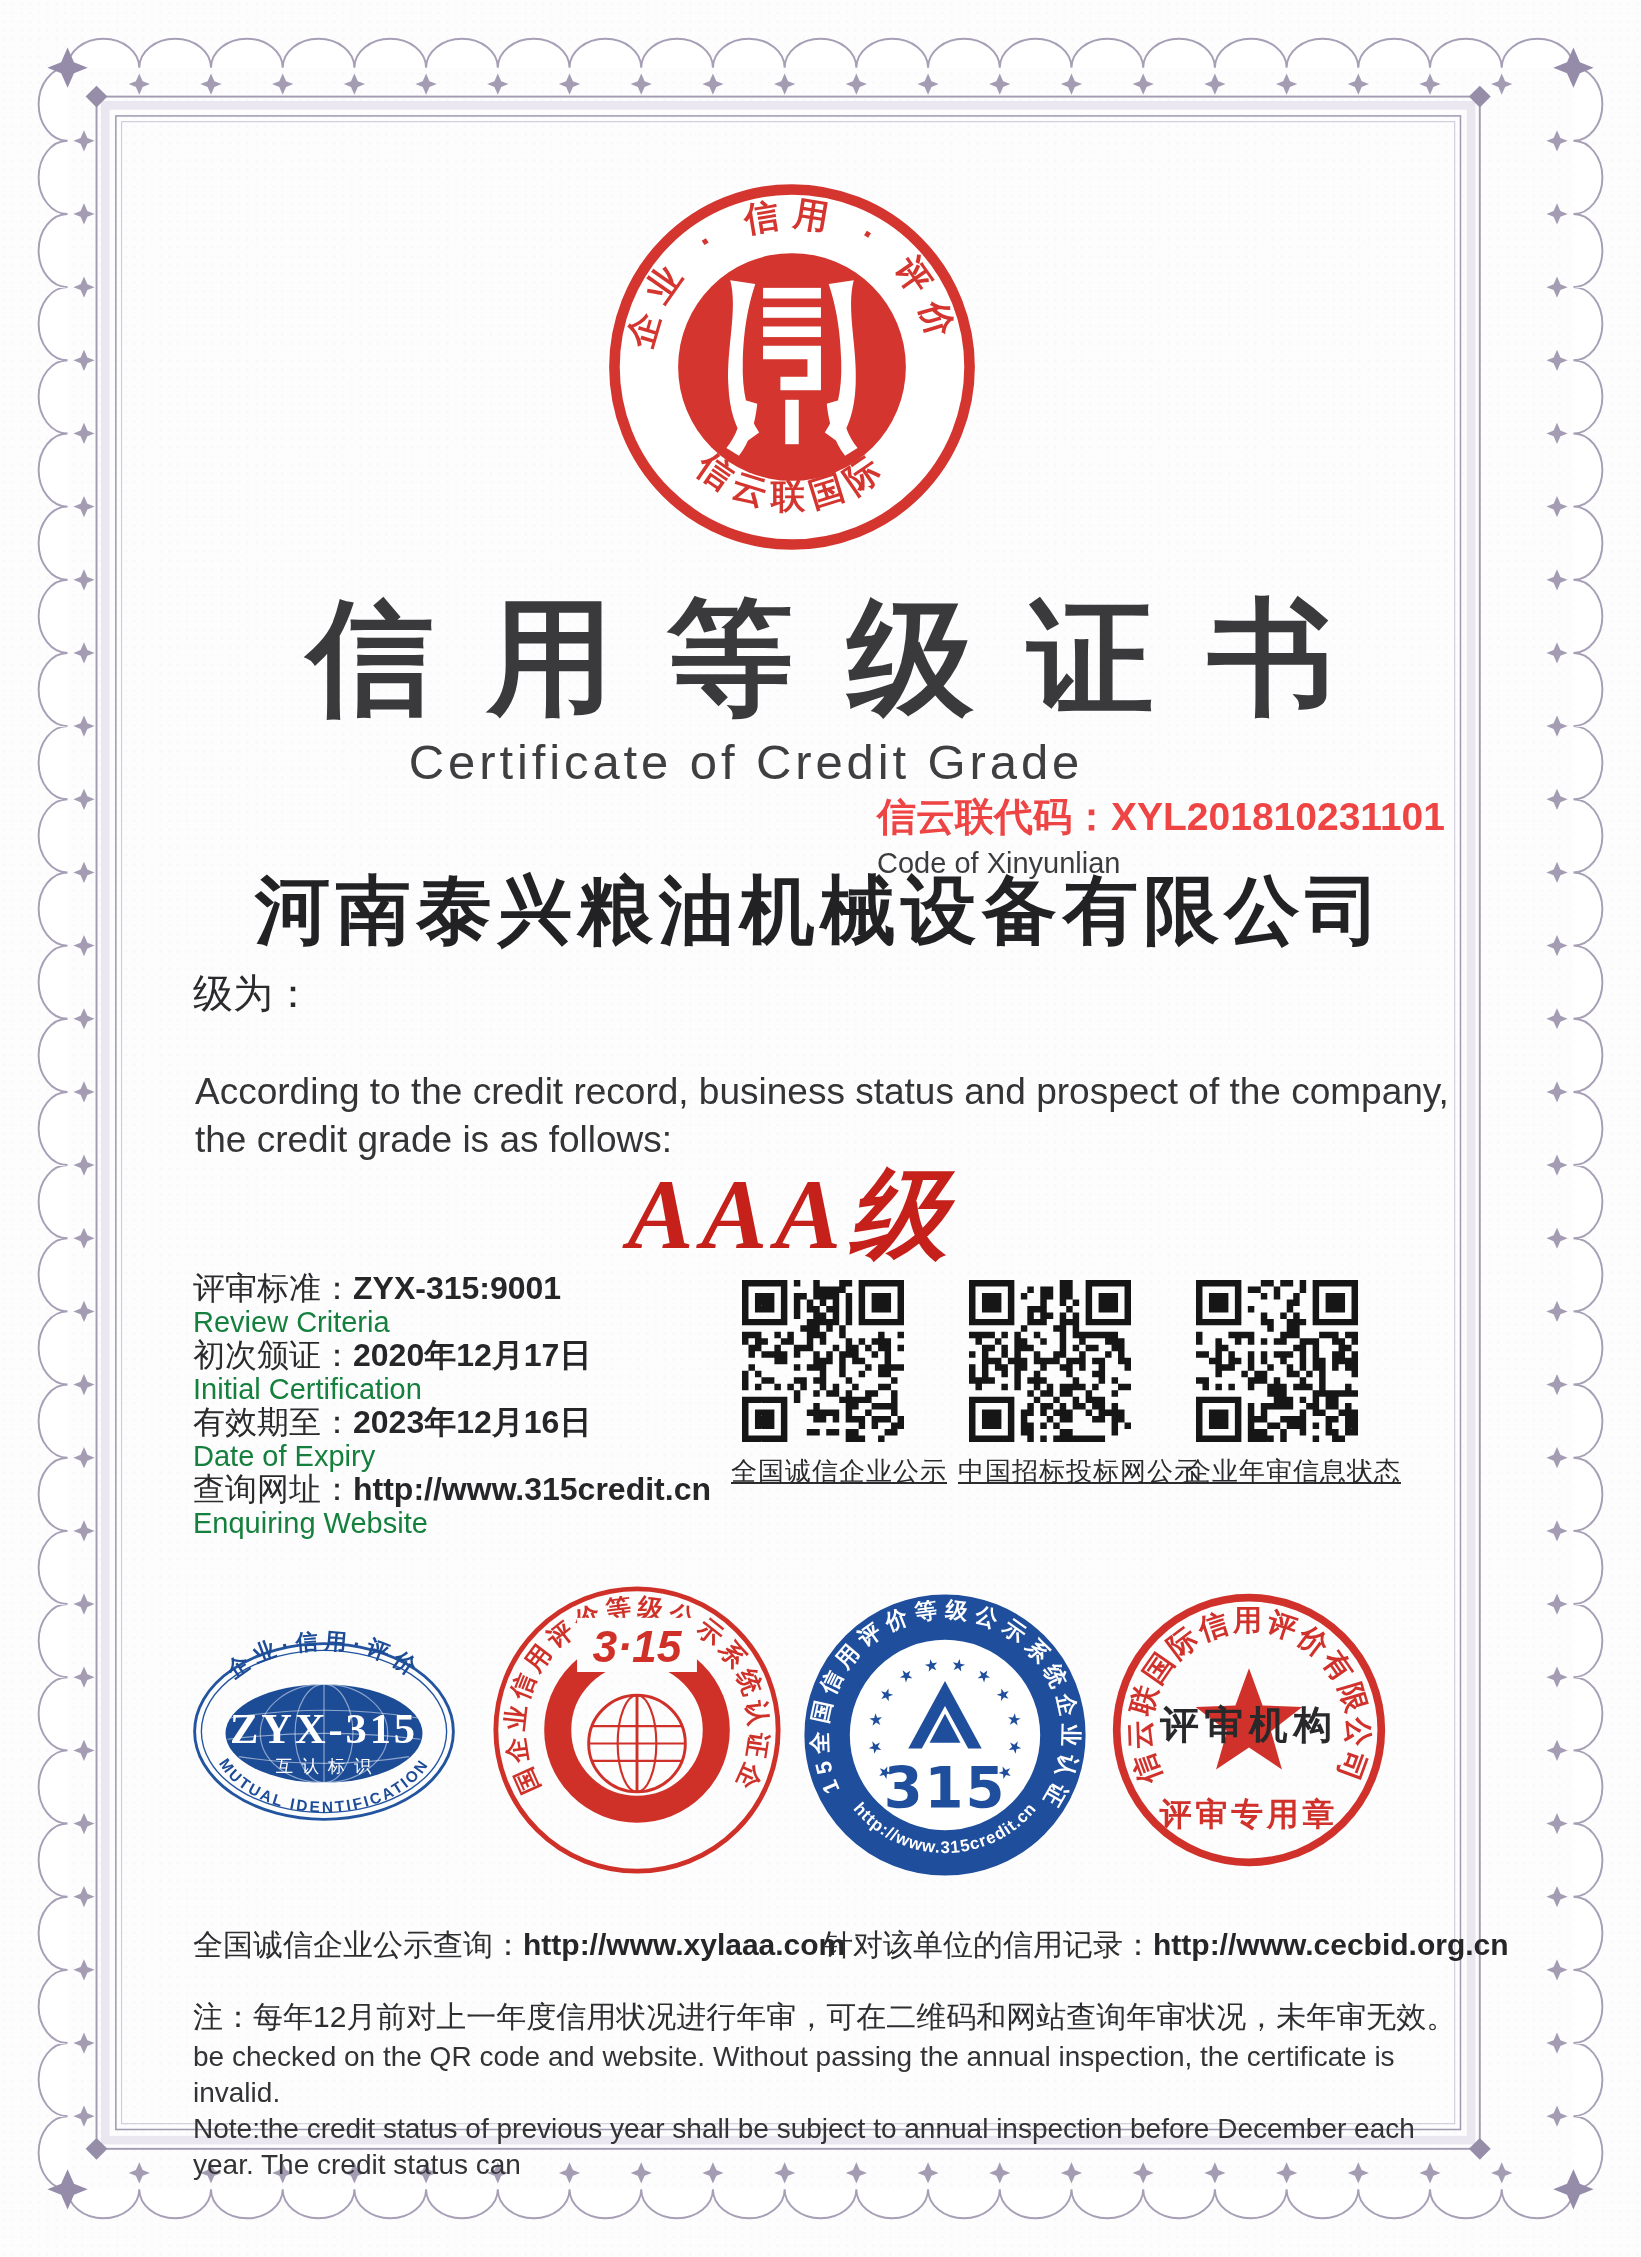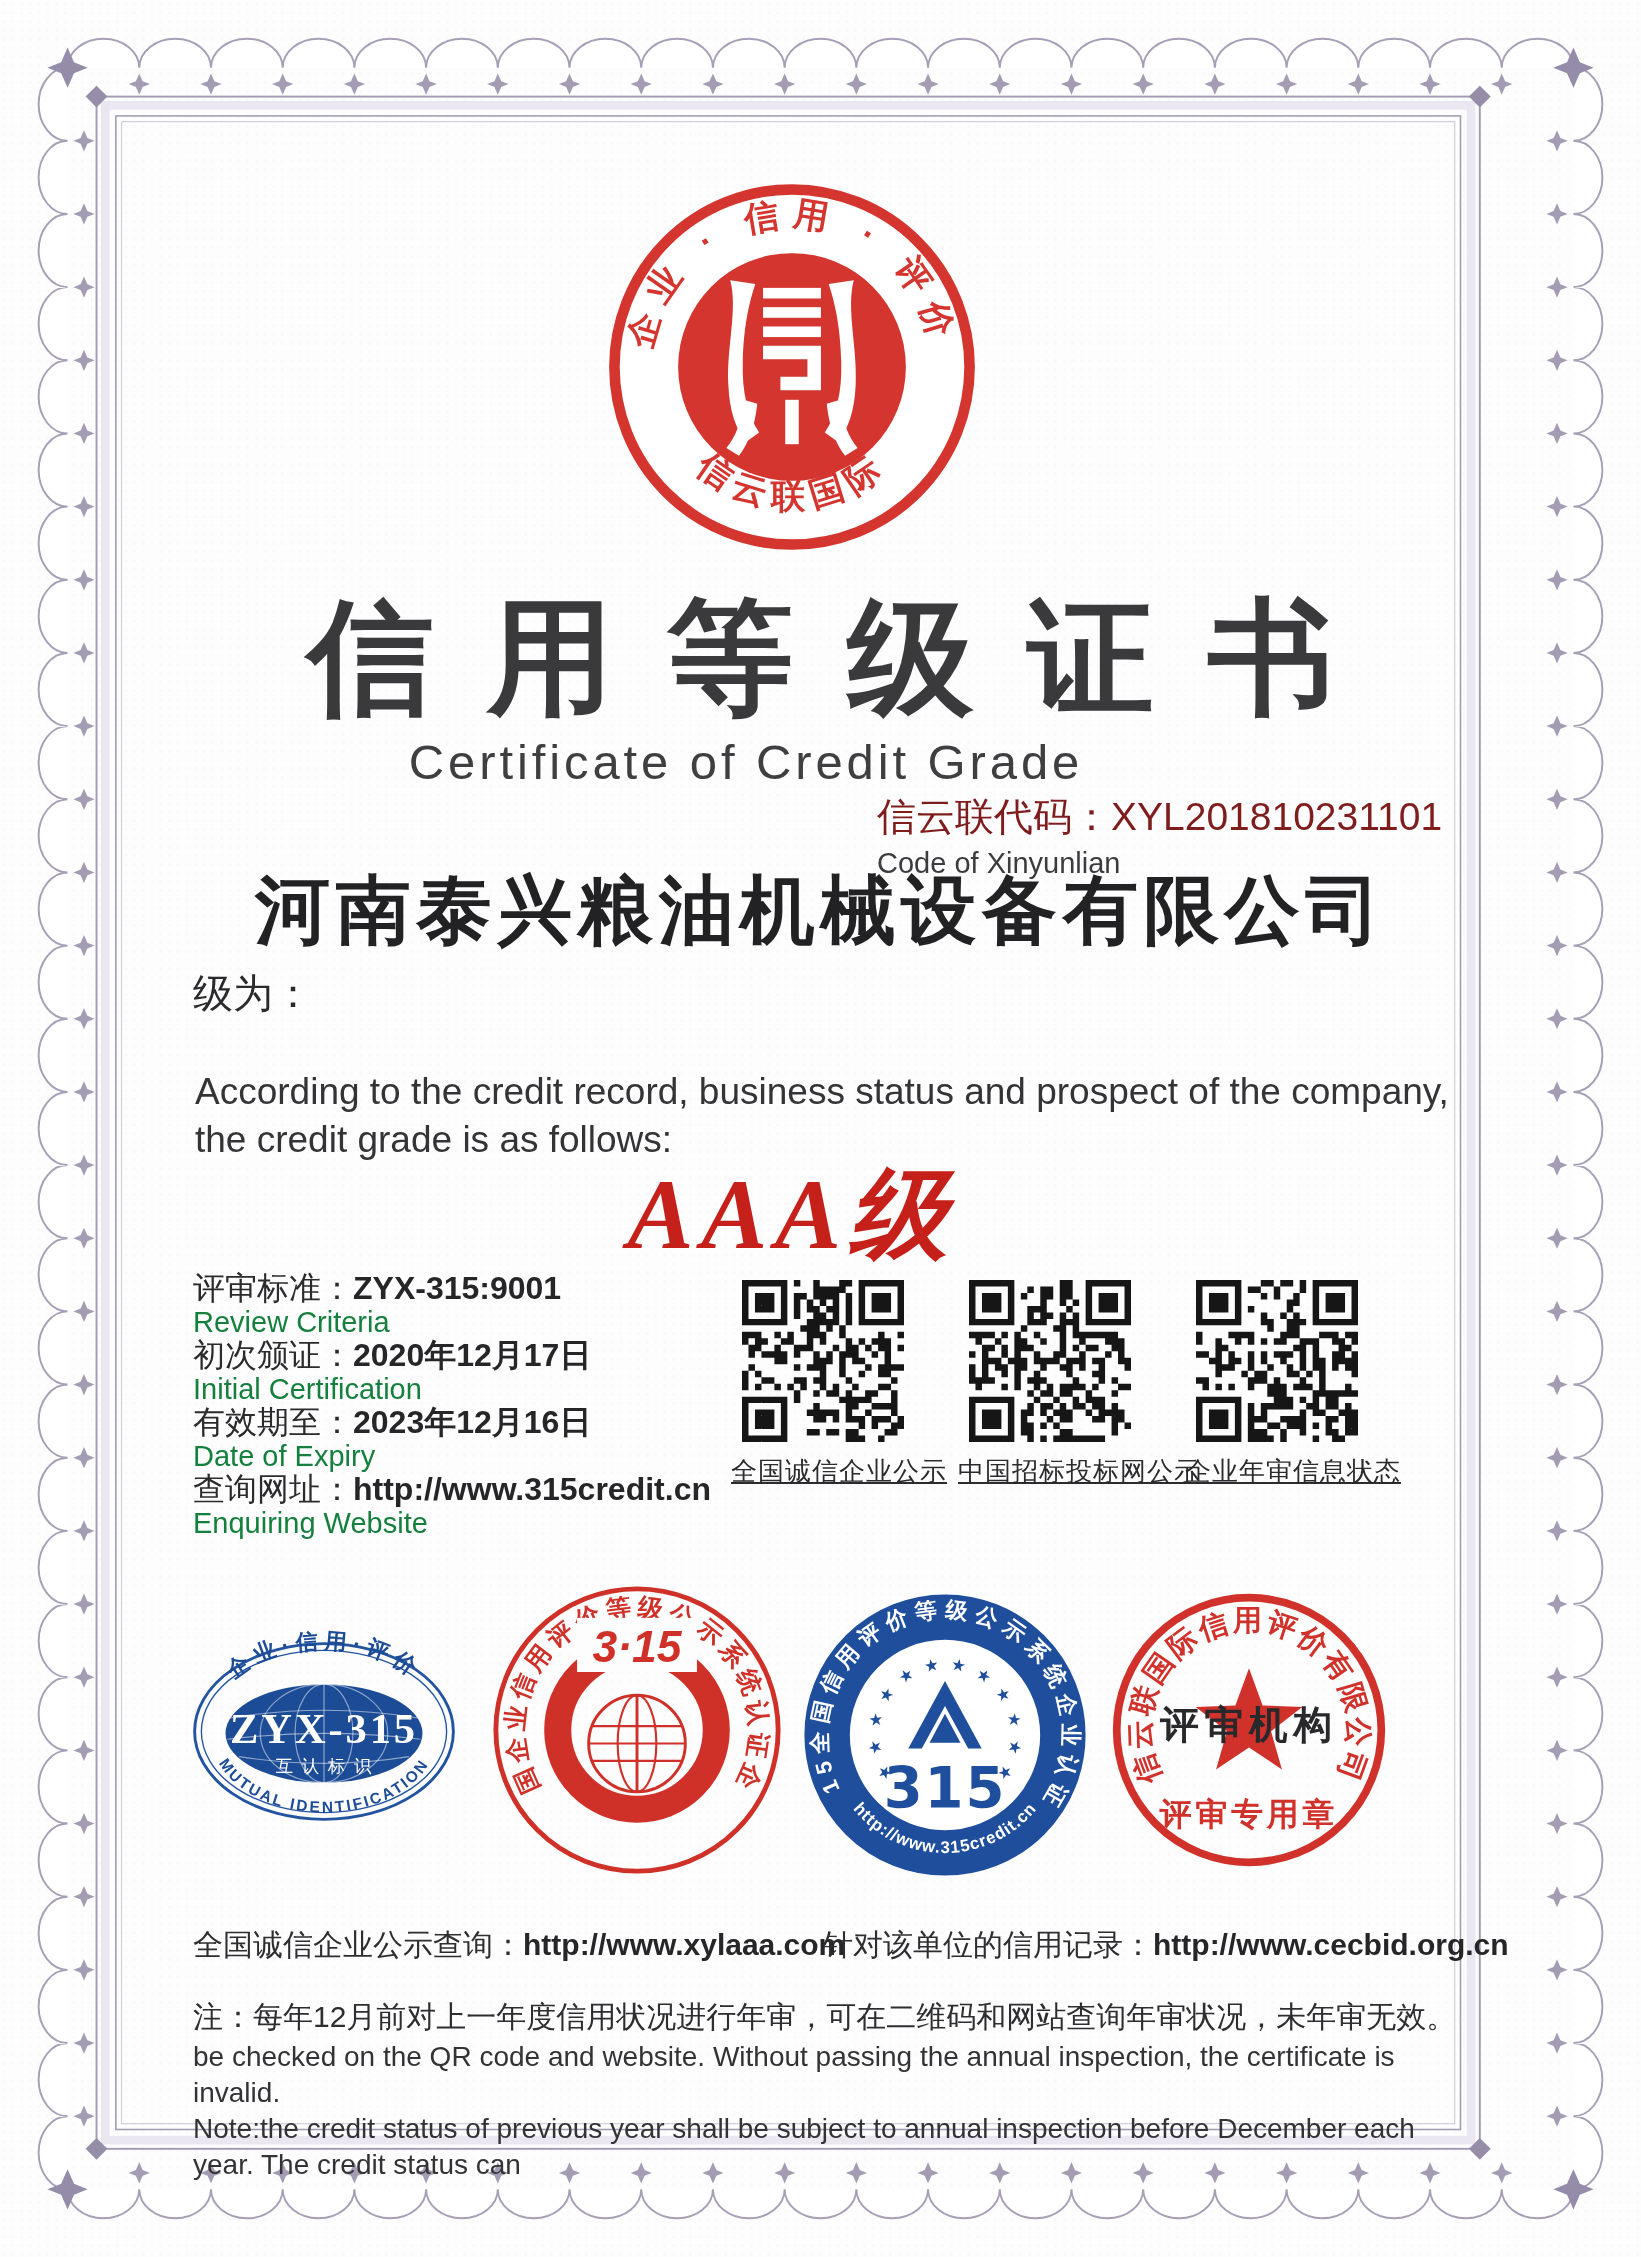--- a/index.html
+++ b/index.html
@@ -12,21 +12,21 @@
     color:#2c2c2e;
   }
   .abs{position:absolute;}
   svg{display:block;}
   
   .title{top:575px;left:0;width:1641px;text-align:center;
     font-size:126px;font-weight:700;color:#3a3a3c;letter-spacing:54px;text-indent:54px;white-space:nowrap;}
   .subtitle{top:734px;left:0;width:1492px;text-align:center;
     font-size:49px;color:#3f3f41;letter-spacing:3.9px;white-space:nowrap;}
   .code-block{top:790px;left:877px;}
-  .code-line{font-size:39px;font-weight:400;color:#7f1d1d;white-space:nowrap;text-align:center;}
+  .code-line{font-size:39px;font-weight:700;color:#ef4444;white-space:nowrap;text-align:center;}
   .code-caption{font-size:29px;color:#3c3c3e;margin-top:2.9px;}
   .company{top:861px;left:0;width:1641px;text-align:center;
     font-size:75px;font-weight:700;letter-spacing:5.8px;color:#222224;white-space:nowrap;}
   
   .para-zh{top:966px;left:193px;width:1265px;font-size:40px;line-height:55px;color:#2b2b2d;}
   .para-zh .indent{text-indent:100px;}
   .para-en{top:1068px;left:195px;width:1284px;font-size:37px;line-height:48px;color:#343436;}
   .grade{top:1149px;left:0;width:1583px;text-align:center;
     font-family:"Liberation Serif","DejaVu Serif",serif;
     font-size:99px;font-weight:700;color:#c6201a;letter-spacing:7.7px;font-style:italic;}

